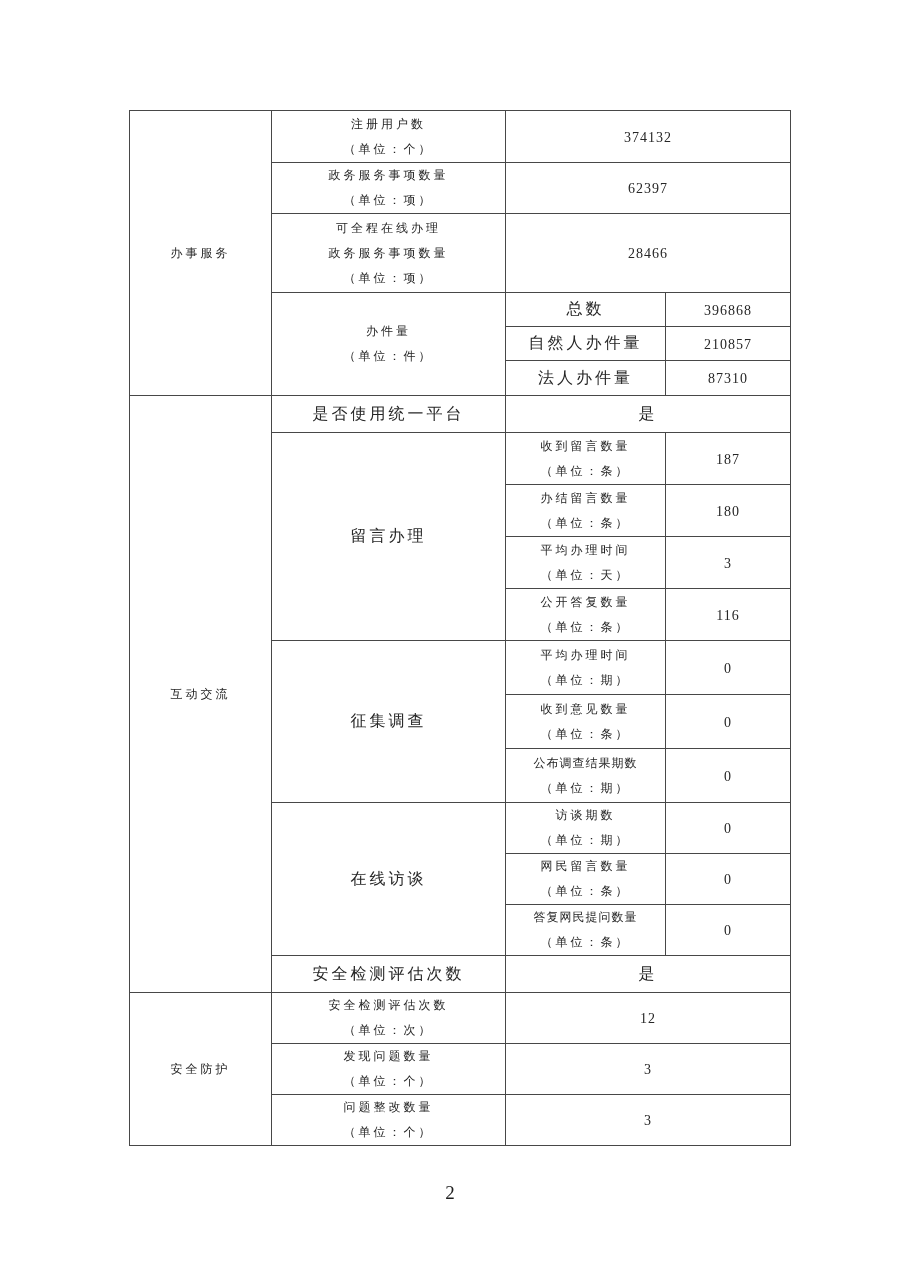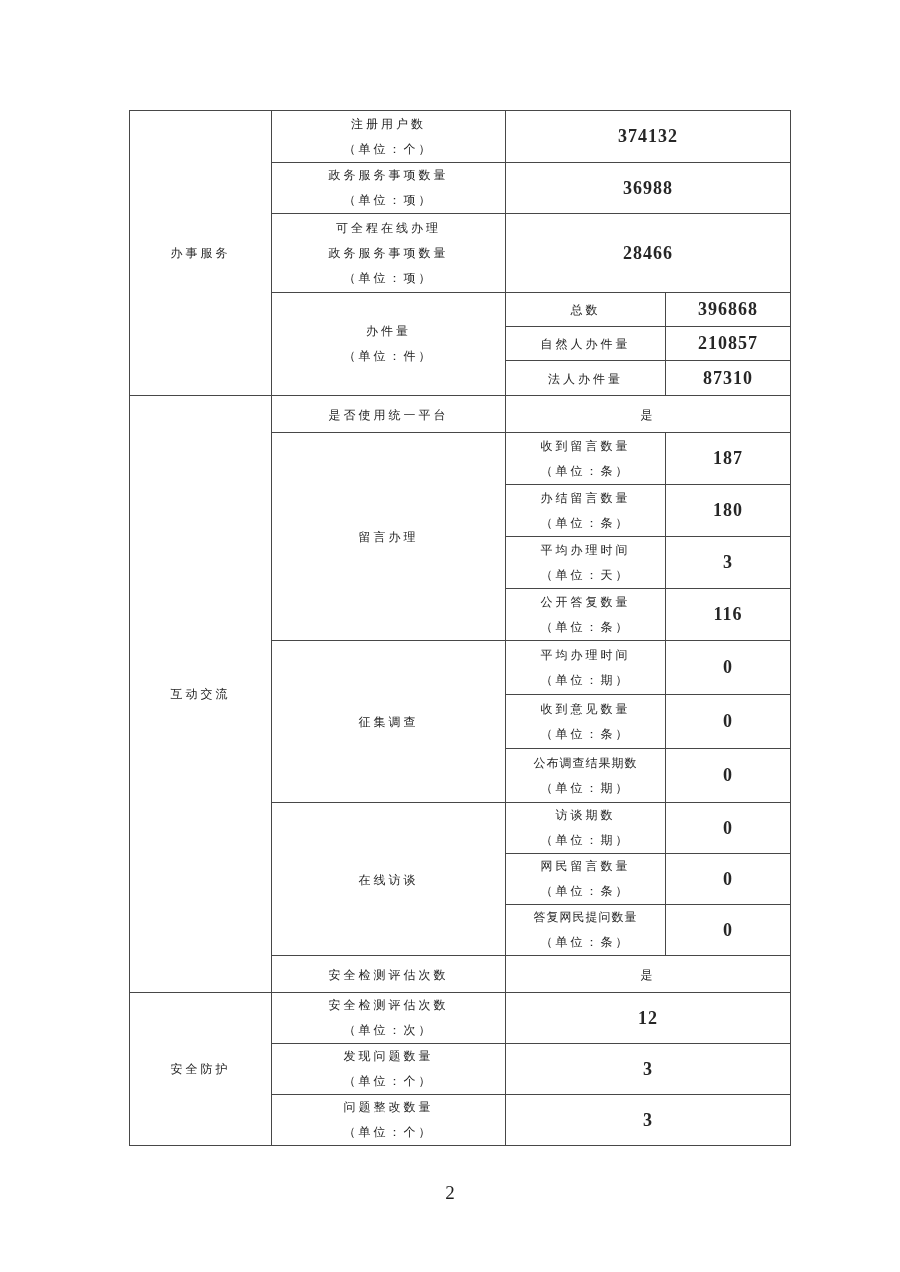--- a/index.html
+++ b/index.html
@@ -34,27 +34,26 @@
     padding: 0;
     overflow: hidden;
   }
   .zh {
     display: block;
     font-size: 12px;
     line-height: 25px;
     letter-spacing: 3px;
   }
   .zh-inline {
-    font-size: 12px;
+    font-size: 16px;
     letter-spacing: 3px;
   }
   .num {
-    font-size: 18px;
+    font-size: 14px;
     letter-spacing: 1px;
-    font-weight: bold;
   }
   td.cat-top {
     vertical-align: top;
     padding-top: 8px;
     margin-top: 10px;
   }
   .page-num {
     position: absolute;
     left: 0;
     top: 1182px;
@@ -89,21 +88,21 @@
       <td colspan="2">
         <span class="num">374132</span>
       </td>
     </tr>
     <tr style="height:51px">
       <td>
         <span class="zh">政务服务事项数量</span>
         <span class="zh">（单位：项）</span>
       </td>
       <td colspan="2">
-        <span class="num">36988</span>
+        <span class="num">62397</span>
       </td>
     </tr>
     <tr style="height:79px">
       <td>
         <span class="zh">可全程在线办理</span>
         <span class="zh">政务服务事项数量</span>
         <span class="zh">（单位：项）</span>
       </td>
       <td colspan="2">
         <span class="num">28466</span>

